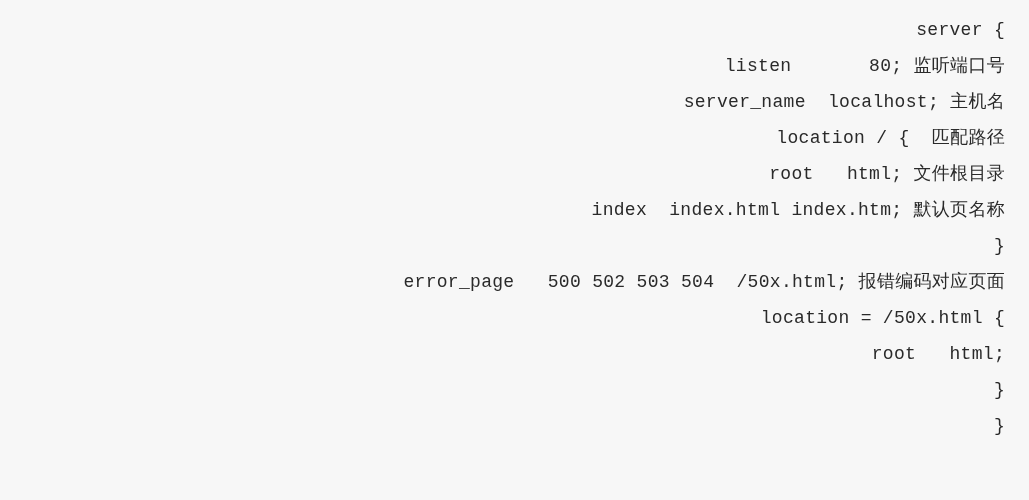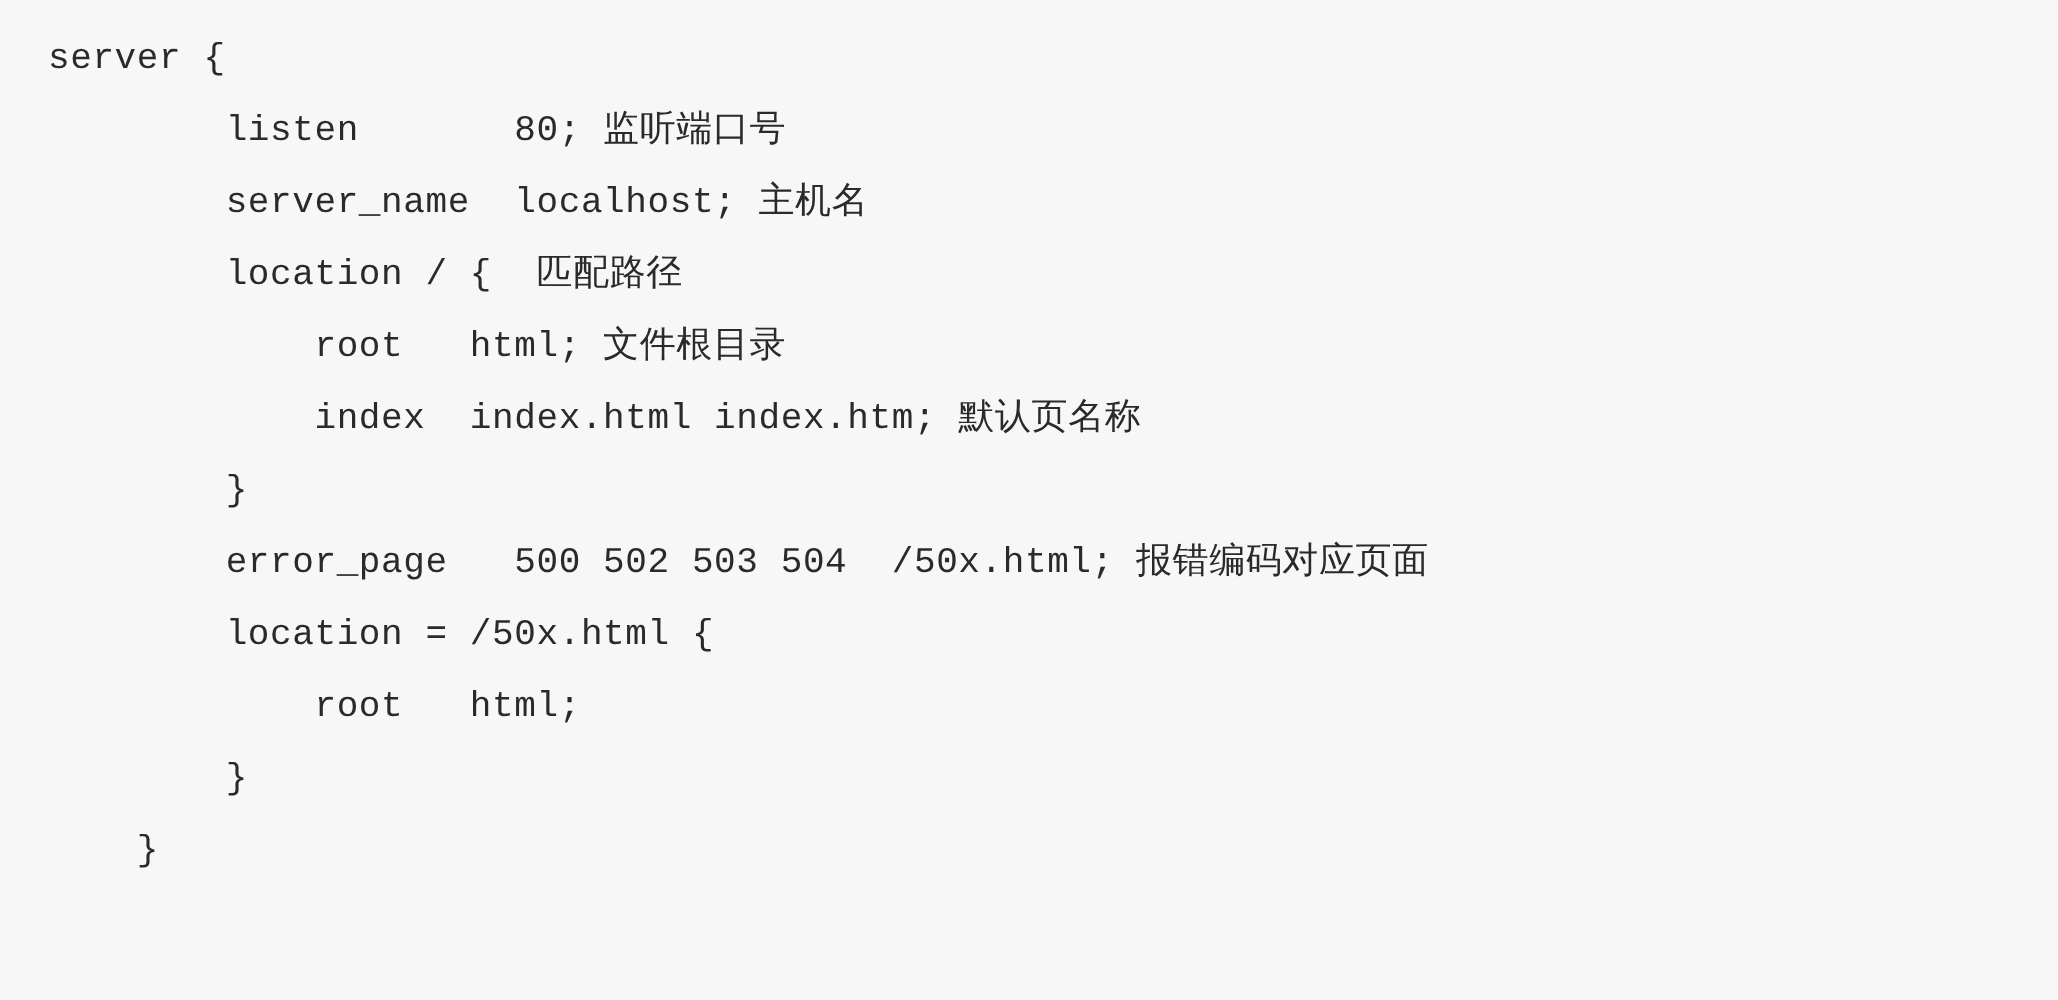--- a/index.html
+++ b/index.html
@@ -1,18 +1,19 @@
 <!DOCTYPE html>
 <html><head>
   <meta charset="utf-8">
   <style>
     * {
       margin: 0;
       padding: 0;
       box-sizing: border-box;
+      text-align: right;
     }
     body {
       background: #f7f7f7;
       font-family: "Consolas", "Monaco", "Courier New", monospace;
       font-size: 18px;
       line-height: 2;
       color: #2a2a2a;
       padding: 12px 24px;
       width: 1029px;
       height: 500px;

